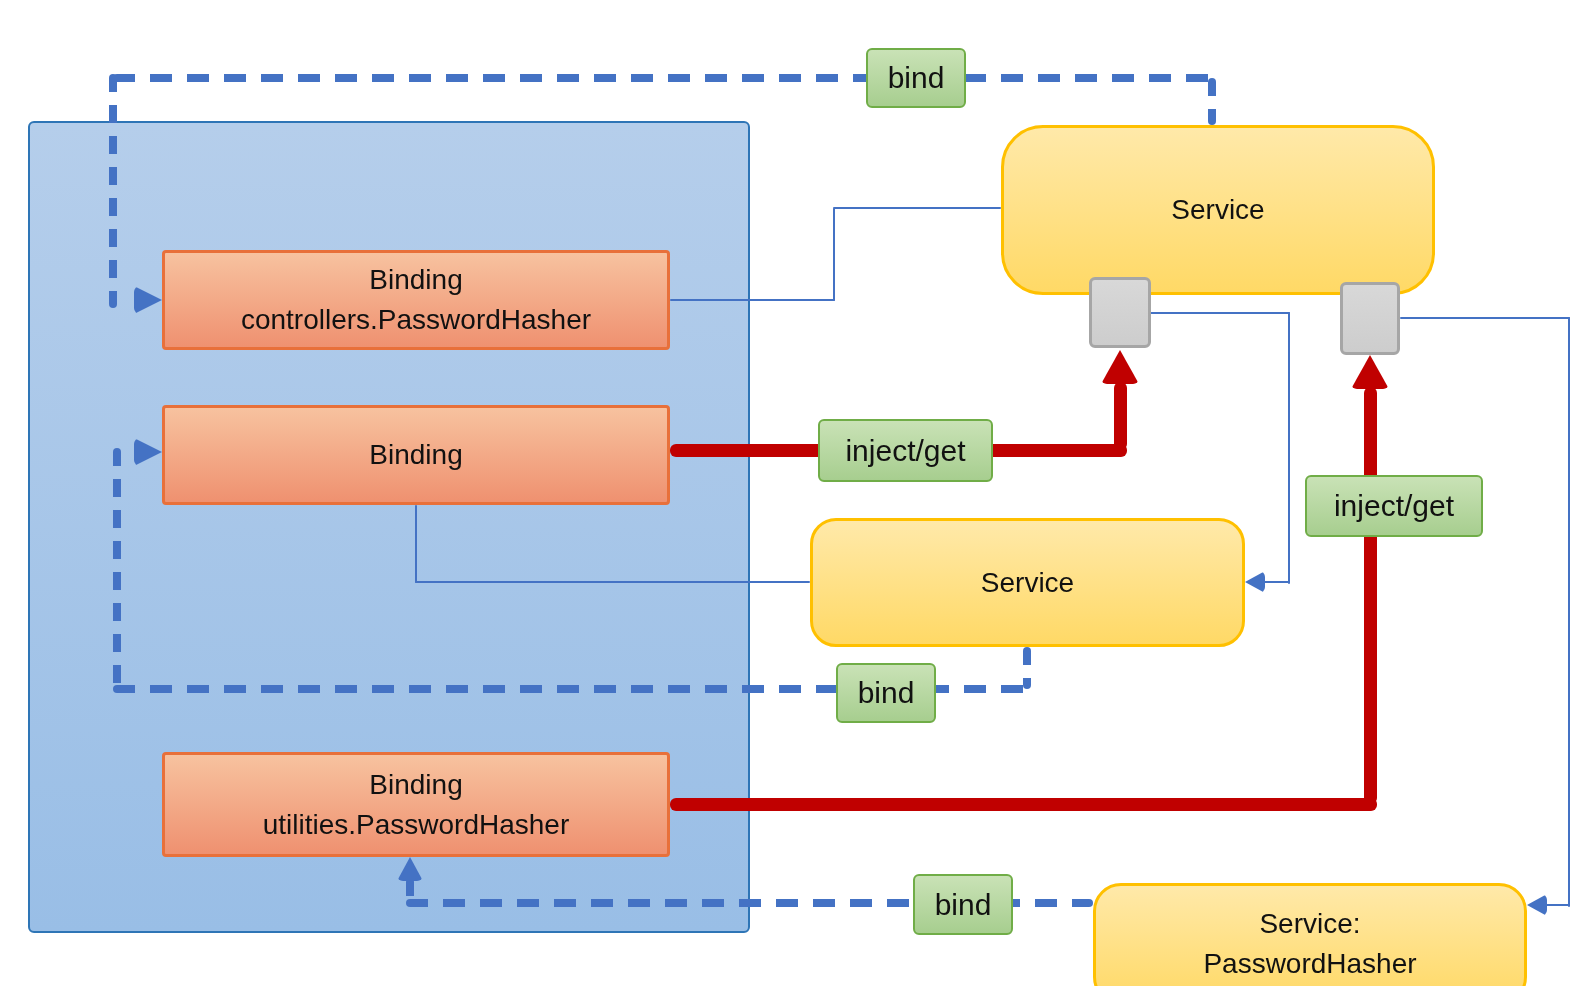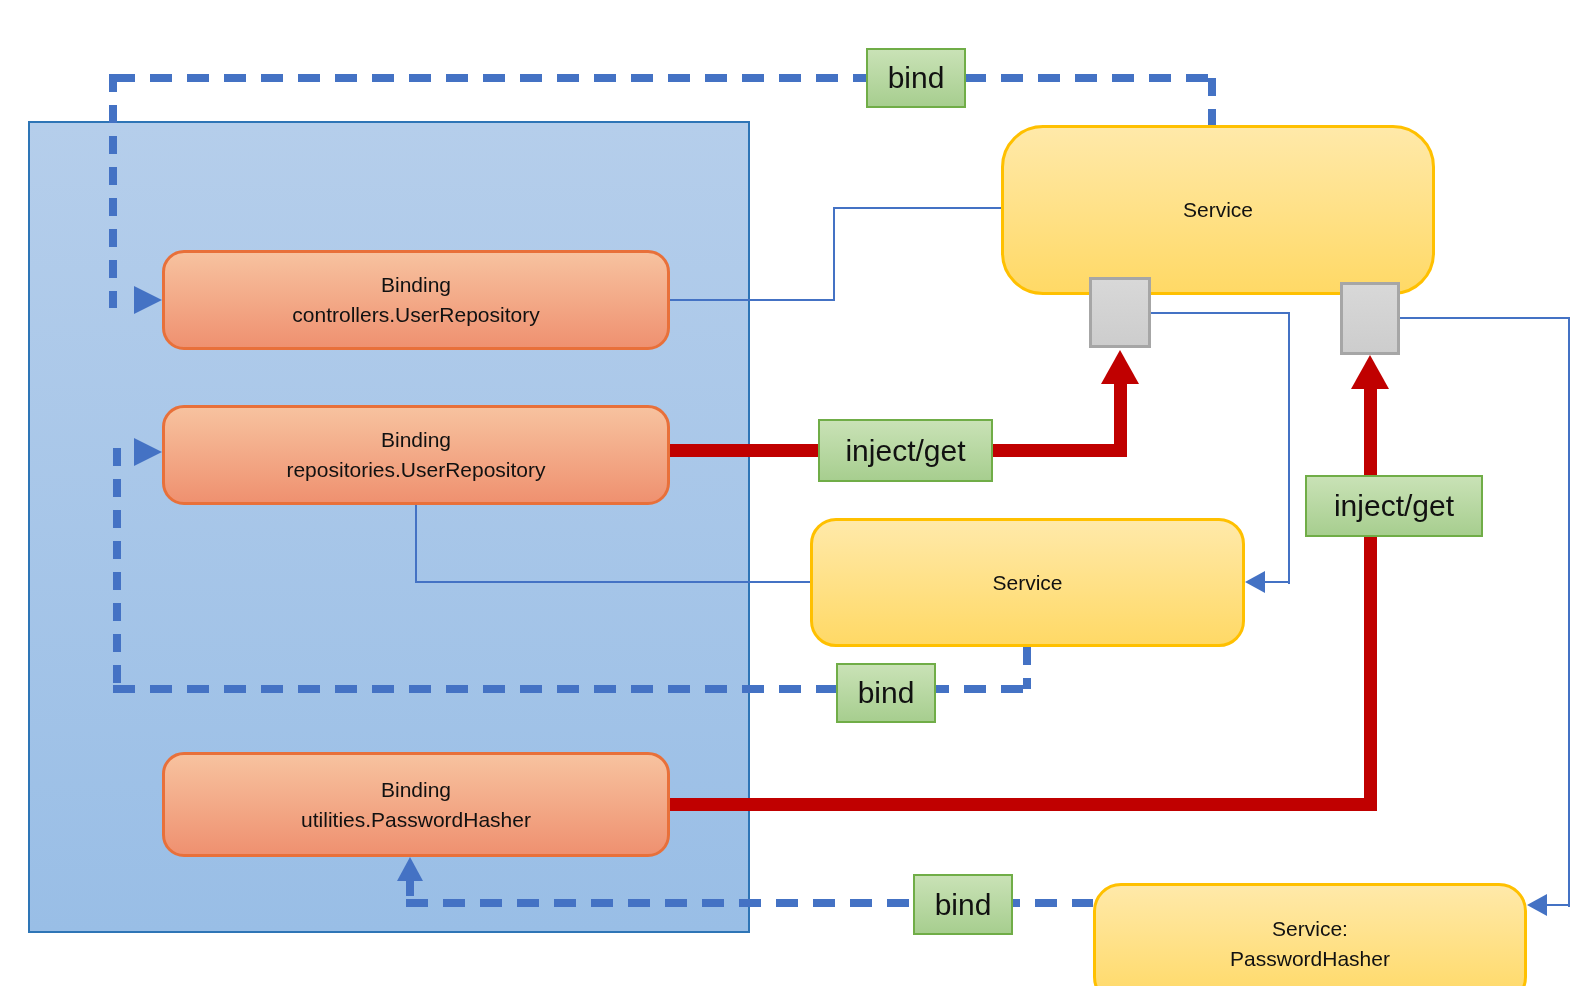--- a/index.html
+++ b/index.html
@@ -8,39 +8,39 @@
     --bind-top:#F7C29F; --bind-bot:#EF9170; --bind-bd:#E8703A;
     --svc-top:#FFE9A9; --svc-bot:#FFD966; --svc-bd:#FFC000;
     --lab-top:#C9E2B6; --lab-bot:#A7CE8F; --lab-bd:#70AD47;
     --slot-fill:#CDCDCD; --slot-bd:#A6A6A6;
   }
   html,body{margin:0;padding:0;background:#fff;}
   .stage{
     position:relative;width:1596px;height:986px;overflow:hidden;background:#fff;
     font-family:"Liberation Sans", sans-serif;color:#111;
   }
-  .abs{position:absolute;}
+  .abs{position:absolute;border-radius:6px;}
   
   .context{
     left:28px;top:121px;width:722px;height:812px;
     background:linear-gradient(180deg,var(--ctx-top),var(--ctx-bot));
     border:2px solid var(--ctx-bd);box-sizing:border-box;
   }
   .ctx-title{
     left:28px;top:148px;width:722px;text-align:center;
     font-size:40px;letter-spacing:0.5px;
   }
   .node{
     box-sizing:border-box;display:flex;flex-direction:column;
     justify-content:center;align-items:center;text-align:center;
-    font-size:21px;line-height:1.42;
+    font-size:28px;line-height:1.42;
   }
   .binding{
     background:linear-gradient(180deg,var(--bind-top),var(--bind-bot));
-    border:3px solid var(--bind-bd);border-radius:22px;
+    border:3px solid var(--bind-bd);border-radius:4px;
   }
   .service{
     background:linear-gradient(180deg,var(--svc-top),var(--svc-bot));
     border:3px solid var(--svc-bd);
   }
   .slot{
     background:linear-gradient(180deg,#D8D8D8,var(--slot-fill));
     border:3px solid var(--slot-bd);box-sizing:border-box;
   }
   .glabel{
@@ -96,25 +96,24 @@
   <div class="abs dv" style="left:113px;top:448px;height:245px;"></div>
   <div class="abs dh" style="left:113px;top:685px;width:918px;"></div>
   <div class="abs dv" style="left:1023px;top:647px;height:42px;"></div>
 
   <div class="abs dh" style="left:406px;top:899px;width:687px;"></div>
   <div class="abs dv" style="left:406px;top:878px;height:29px;"></div>
   <div class="abs tri ar-u" style="left:397px;top:857px;"></div>
 
   <div class="abs node binding" style="left:162px;top:250px;width:508px;height:100px;">
     <div>Binding</div>
-    <div>controllers.UserRepository</div>
+    <div>controllers.PasswordHasher</div>
   </div>
   <div class="abs node binding" style="left:162px;top:405px;width:508px;height:100px;">
     <div>Binding</div>
-    <div>repositories.UserRepository</div>
   </div>
   <div class="abs node binding" style="left:162px;top:752px;width:508px;height:105px;">
     <div>Binding</div>
     <div>utilities.PasswordHasher</div>
   </div>
 
   <div class="abs node service" style="left:1001px;top:125px;width:434px;height:170px;border-radius:42px;">
     <div>Service</div>
   </div>
   <div class="abs node service" style="left:810px;top:518px;width:435px;height:129px;border-radius:26px;">

